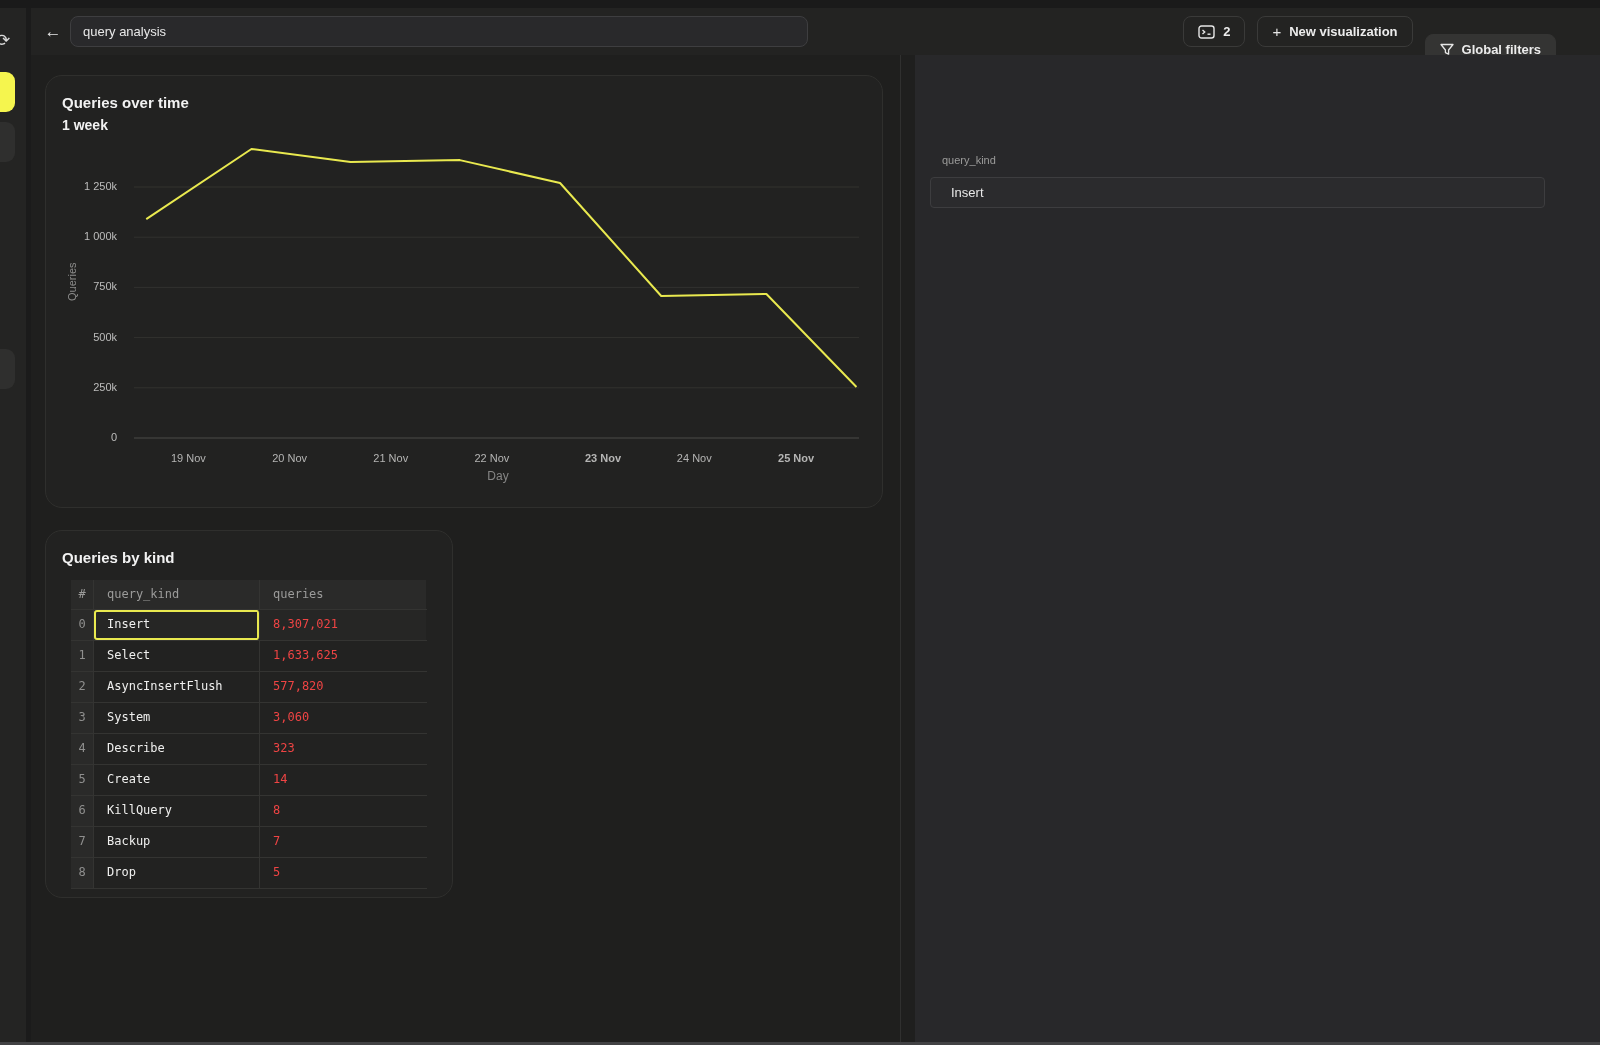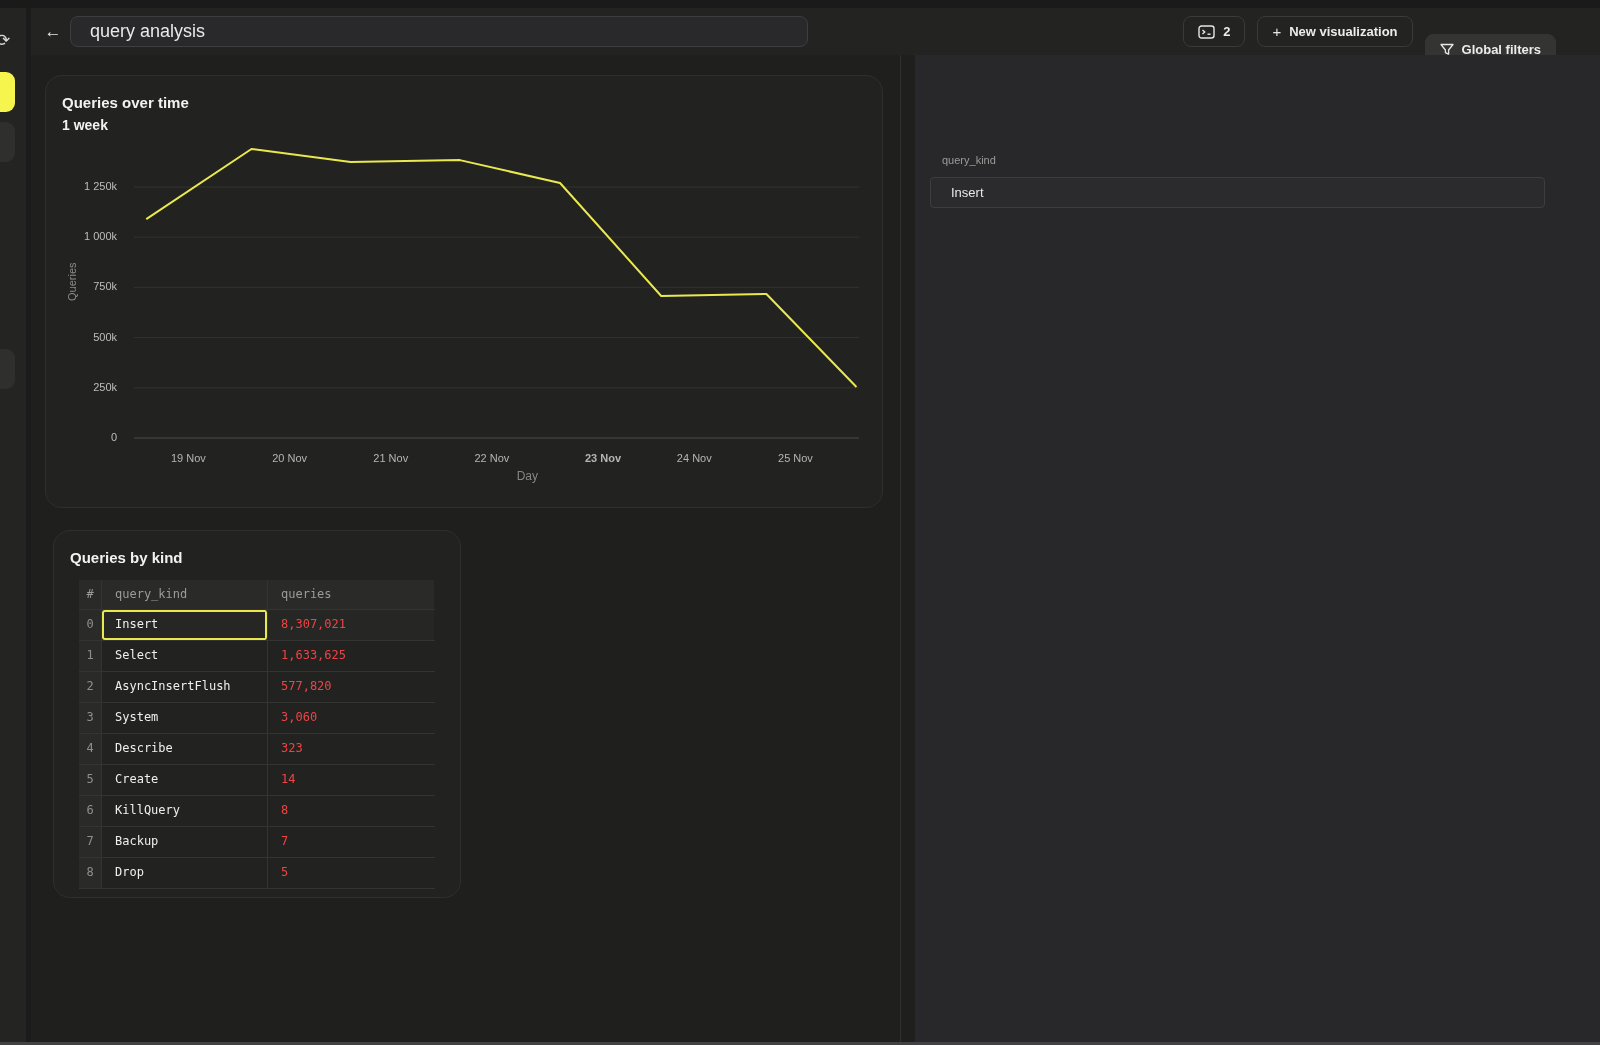--- a/index.html
+++ b/index.html
@@ -22,49 +22,49 @@
   .rail-card.g1 { top:114px; background:#2f2f2e; }
   .rail-card.g2 { top:341px; background:#2f2f2e; }
 
   
   .topbar { position:absolute; left:31px; top:8px; width:1569px; height:47px;
             background:#232322; display:flex; align-items:center; }
   .back-btn { width:28px; height:28px; margin-left:8px; border:none; background:transparent;
               color:#e6e6e6; font-size:17px; cursor:pointer; }
   .title-input { margin-left:3px; width:738px; height:31px; background:#29292b;
                  border:1px solid #3e3e40; border-radius:8px; color:#e9e9e9;
-                 font-size:18px; padding:0 19px; outline:none; }
+                 font-size:13px; padding:0 12px; outline:none; }
   .topbar .spacer { flex:1; }
   .tb-btn { height:31px; display:inline-flex; align-items:center; gap:8px;
             border:1px solid #3a3a39; background:#232322; color:#ececec;
             border-radius:8px; font-size:13px; font-weight:600; padding:0 14px;
             margin-right:12px; cursor:pointer; font-family:"Liberation Sans",sans-serif; }
   .tb-btn.strong { background:#343433; border-color:#343433;margin-top:36px; }
   .tb-btn:last-child { margin-right:44px; }
   .tb-btn svg { display:block; }
   .plus-glyph { font-size:15px; font-weight:400; color:#e6e6e6; }
 
   
   .canvas { position:absolute; left:31px; top:55px; width:884px; height:987px; background:#1f1f1e; }
   .main-edge-line { position:absolute; left:900px; top:55px; width:1px; height:987px; background:#30302f; }
 
   .card { position:absolute; background:#222221; border:1px solid #2f2f2d; border-radius:17px; }
   .chart-card { left:14px; top:20px; width:838px; height:433px; }
-  .table-card { left:14px; top:475px; width:408px; height:368px;margin-left:8px; }
+  .table-card { left:14px; top:475px; width:408px; height:368px; }
   .card-title { position:absolute; left:16px; top:18px; font-size:15px; font-weight:700; color:#f2f2f2; }
   .card-subtitle { position:absolute; left:16px; top:41px; font-size:14px; font-weight:700; color:#f2f2f2; }
 
   
   .plot-area { position:absolute; left:88px; top:55px; width:740px; height:320px; }
   .ytick { position:absolute; left:0; width:80px; text-align:right; padding-right:9px;
            font-size:11px; color:#bdbdbc; }
   .xtick { position:absolute; width:80px; text-align:left; font-size:11px; color:#b5b5b4; top:376px; }
   .ylab  { position:absolute; left:20px; top:225px; font-size:11px; color:#8d8d8c;
            transform:rotate(-90deg); transform-origin:left top; }
-  .xlab  { position:absolute; left:412px; top:393px; width:80px; text-align:right;
+  .xlab  { position:absolute; left:412px; top:393px; width:80px; text-align:center;
            font-size:12px; color:#868685; }
 
   
   .qtable { position:absolute; left:25px; top:49px; width:356px;
             font-family:"DejaVu Sans Mono","Liberation Mono",monospace; font-size:12px; }
   .qrow { display:grid; grid-template-columns:23px 166px 166px; border-bottom:1px solid #343432; }
   .qrow > div { height:30px; line-height:29px; overflow:hidden; white-space:nowrap; }
   .qhead > div { height:29px; line-height:28px; background:#2a2a29; color:#9b9b9a; }
   .c-idx { text-align:center; background:#2a2a29; color:#8f8f8e; border-right:1px solid #343432; }
   .c-kind { padding-left:13px; color:#efefee; border-right:1px solid #343432; }
@@ -153,21 +153,21 @@
           <div class="ytick" style="top: 254.6px;">500k</div>
           <div class="ytick" style="top: 204.4px;">750k</div>
           <div class="ytick" style="top: 154.2px;">1 000k</div>
           <div class="ytick" style="top: 104px;">1 250k</div>
           <div class="xtick" style="left: 125px;">19 Nov</div>
           <div class="xtick" style="left: 226.17px;">20 Nov</div>
           <div class="xtick" style="left: 327.34px;">21 Nov</div>
           <div class="xtick" style="left: 428.51px;">22 Nov</div>
           <div class="xtick" style="left: 539px; font-weight: bold;">23 Nov</div>
           <div class="xtick" style="left: 630.85px;">24 Nov</div>
-          <div class="xtick" style="left: 732.02px;">25 Nov</div>
+          <div class="xtick" style="left: 732.02px; font-weight: bold;">25 Nov</div>
         </div>
       <div class="xlab">Day</div>
     </section>
 
     <section class="card table-card">
       <h2 class="card-title">Queries by kind</h2>
       <div class="qtable">
         <div class="qrow qhead">
           <div class="c-idx">#</div>
           <div class="c-kind">query_kind</div>

